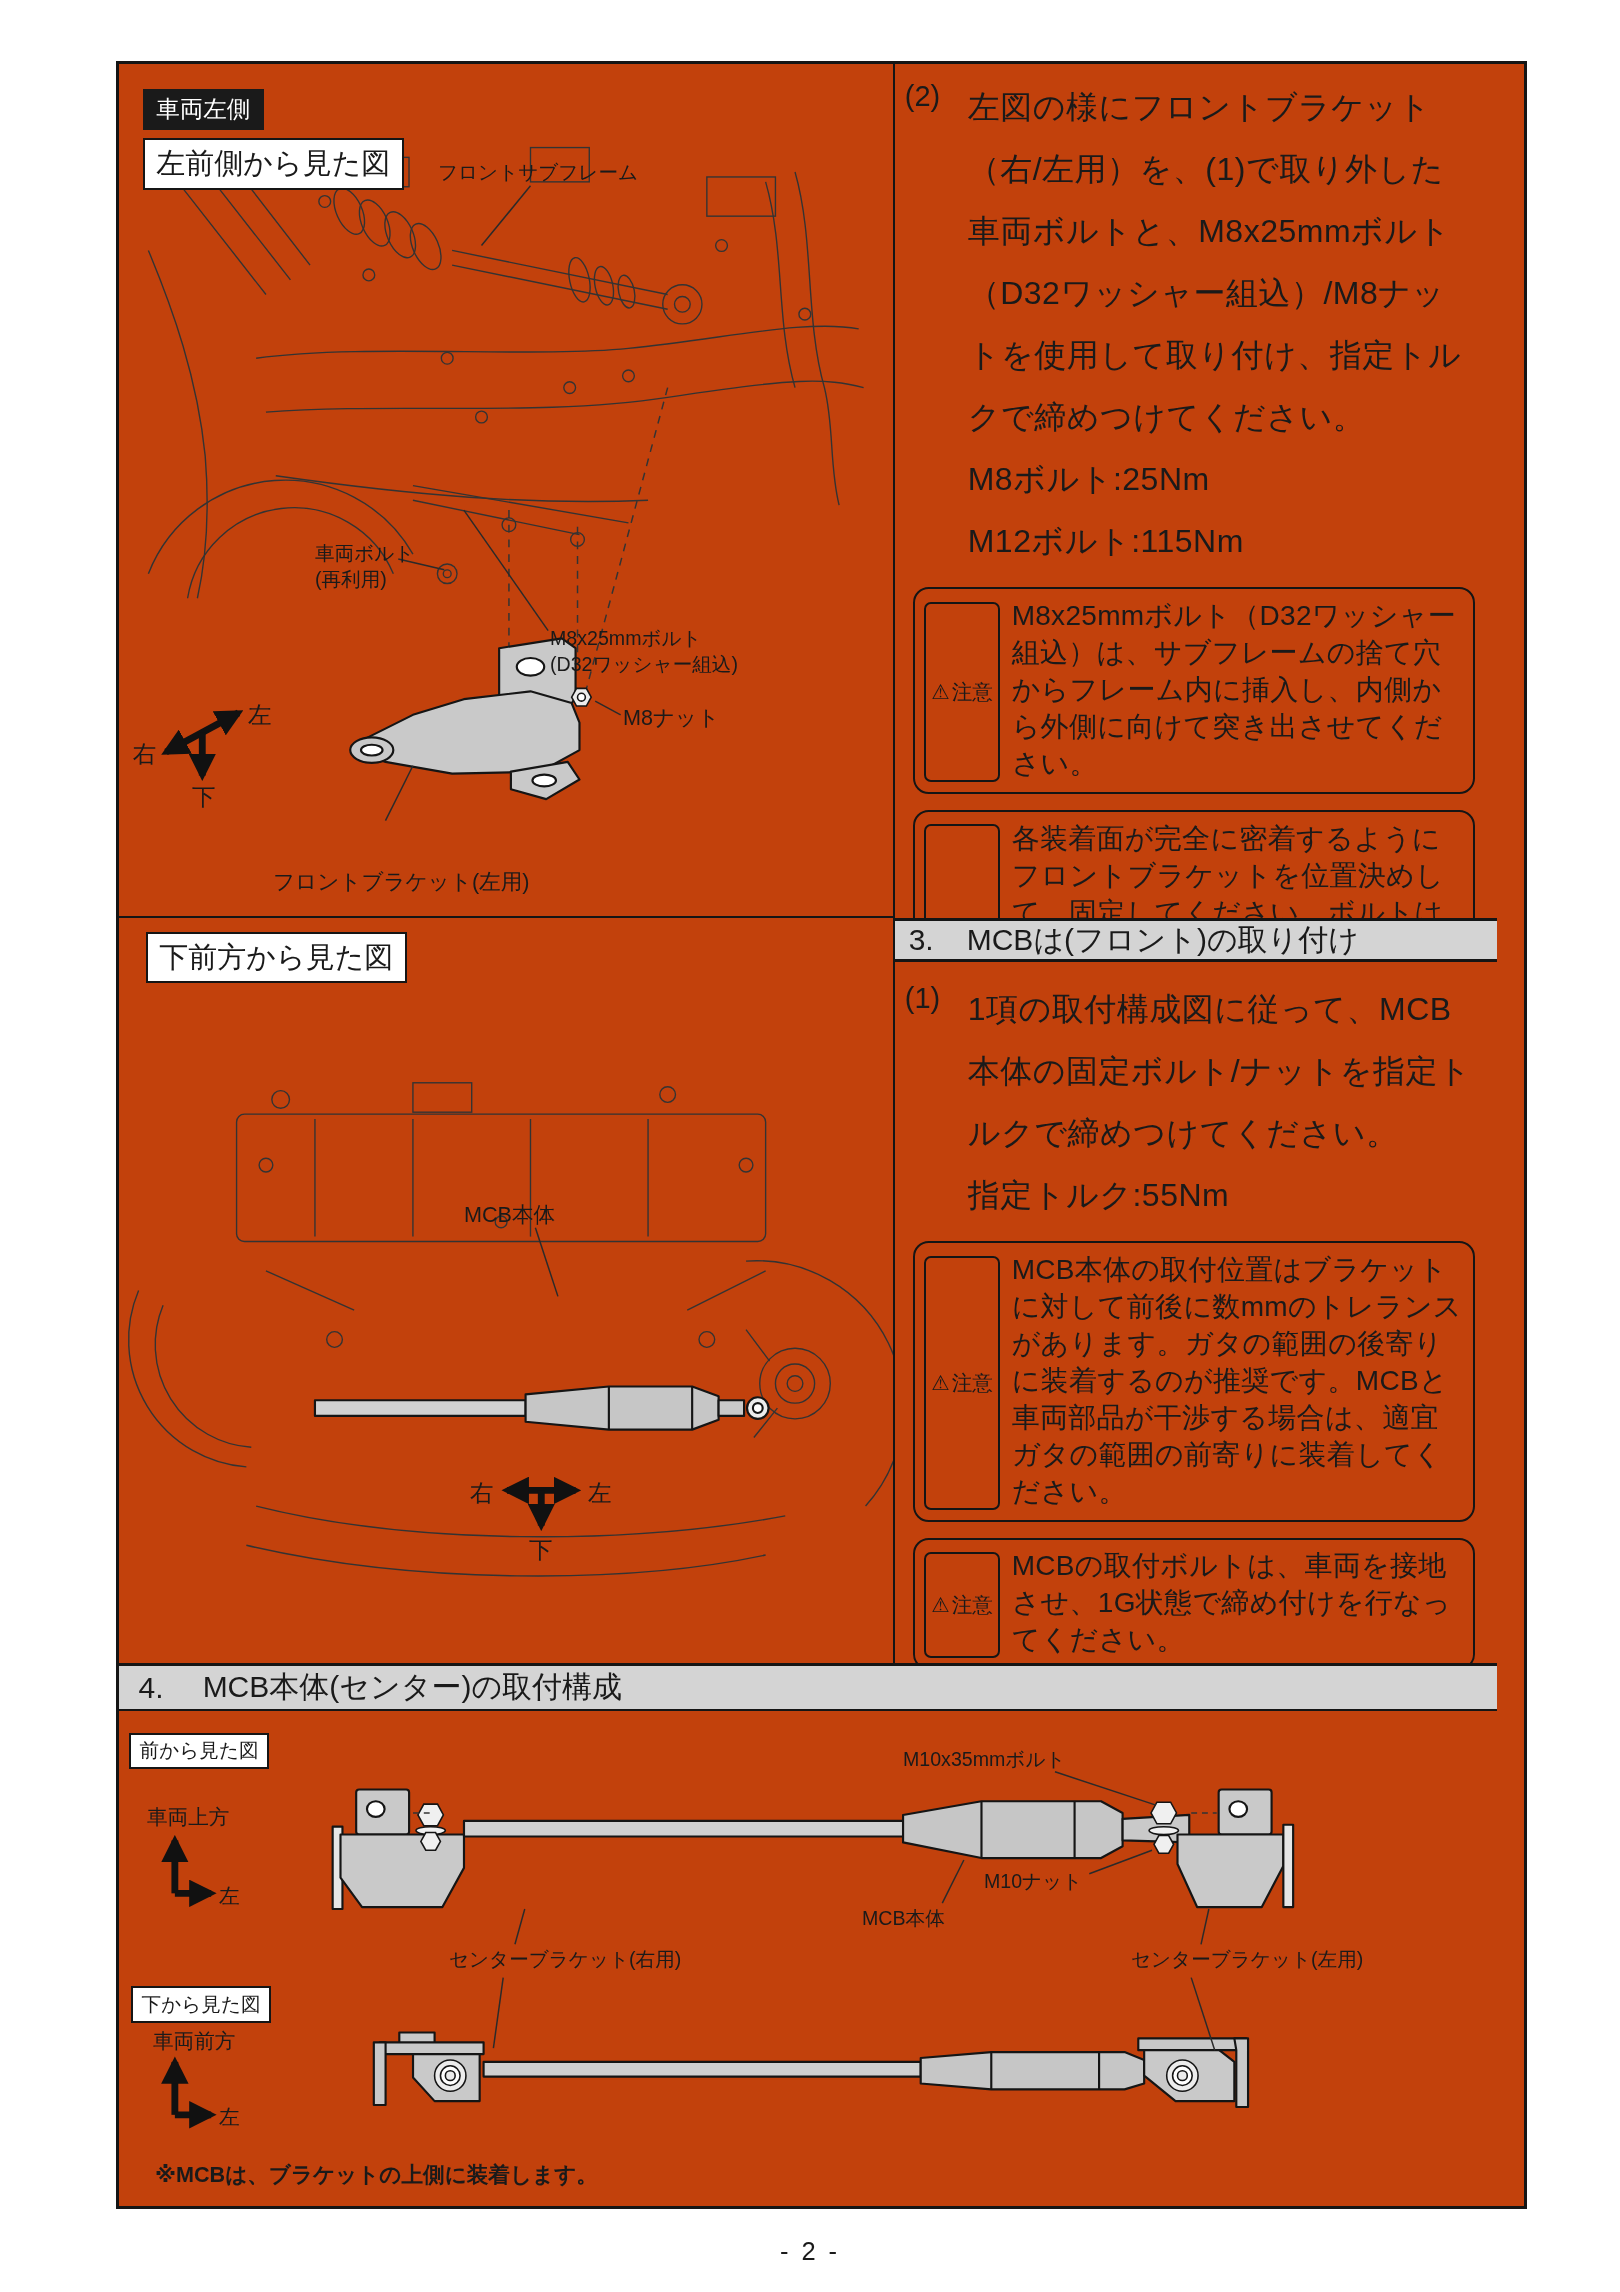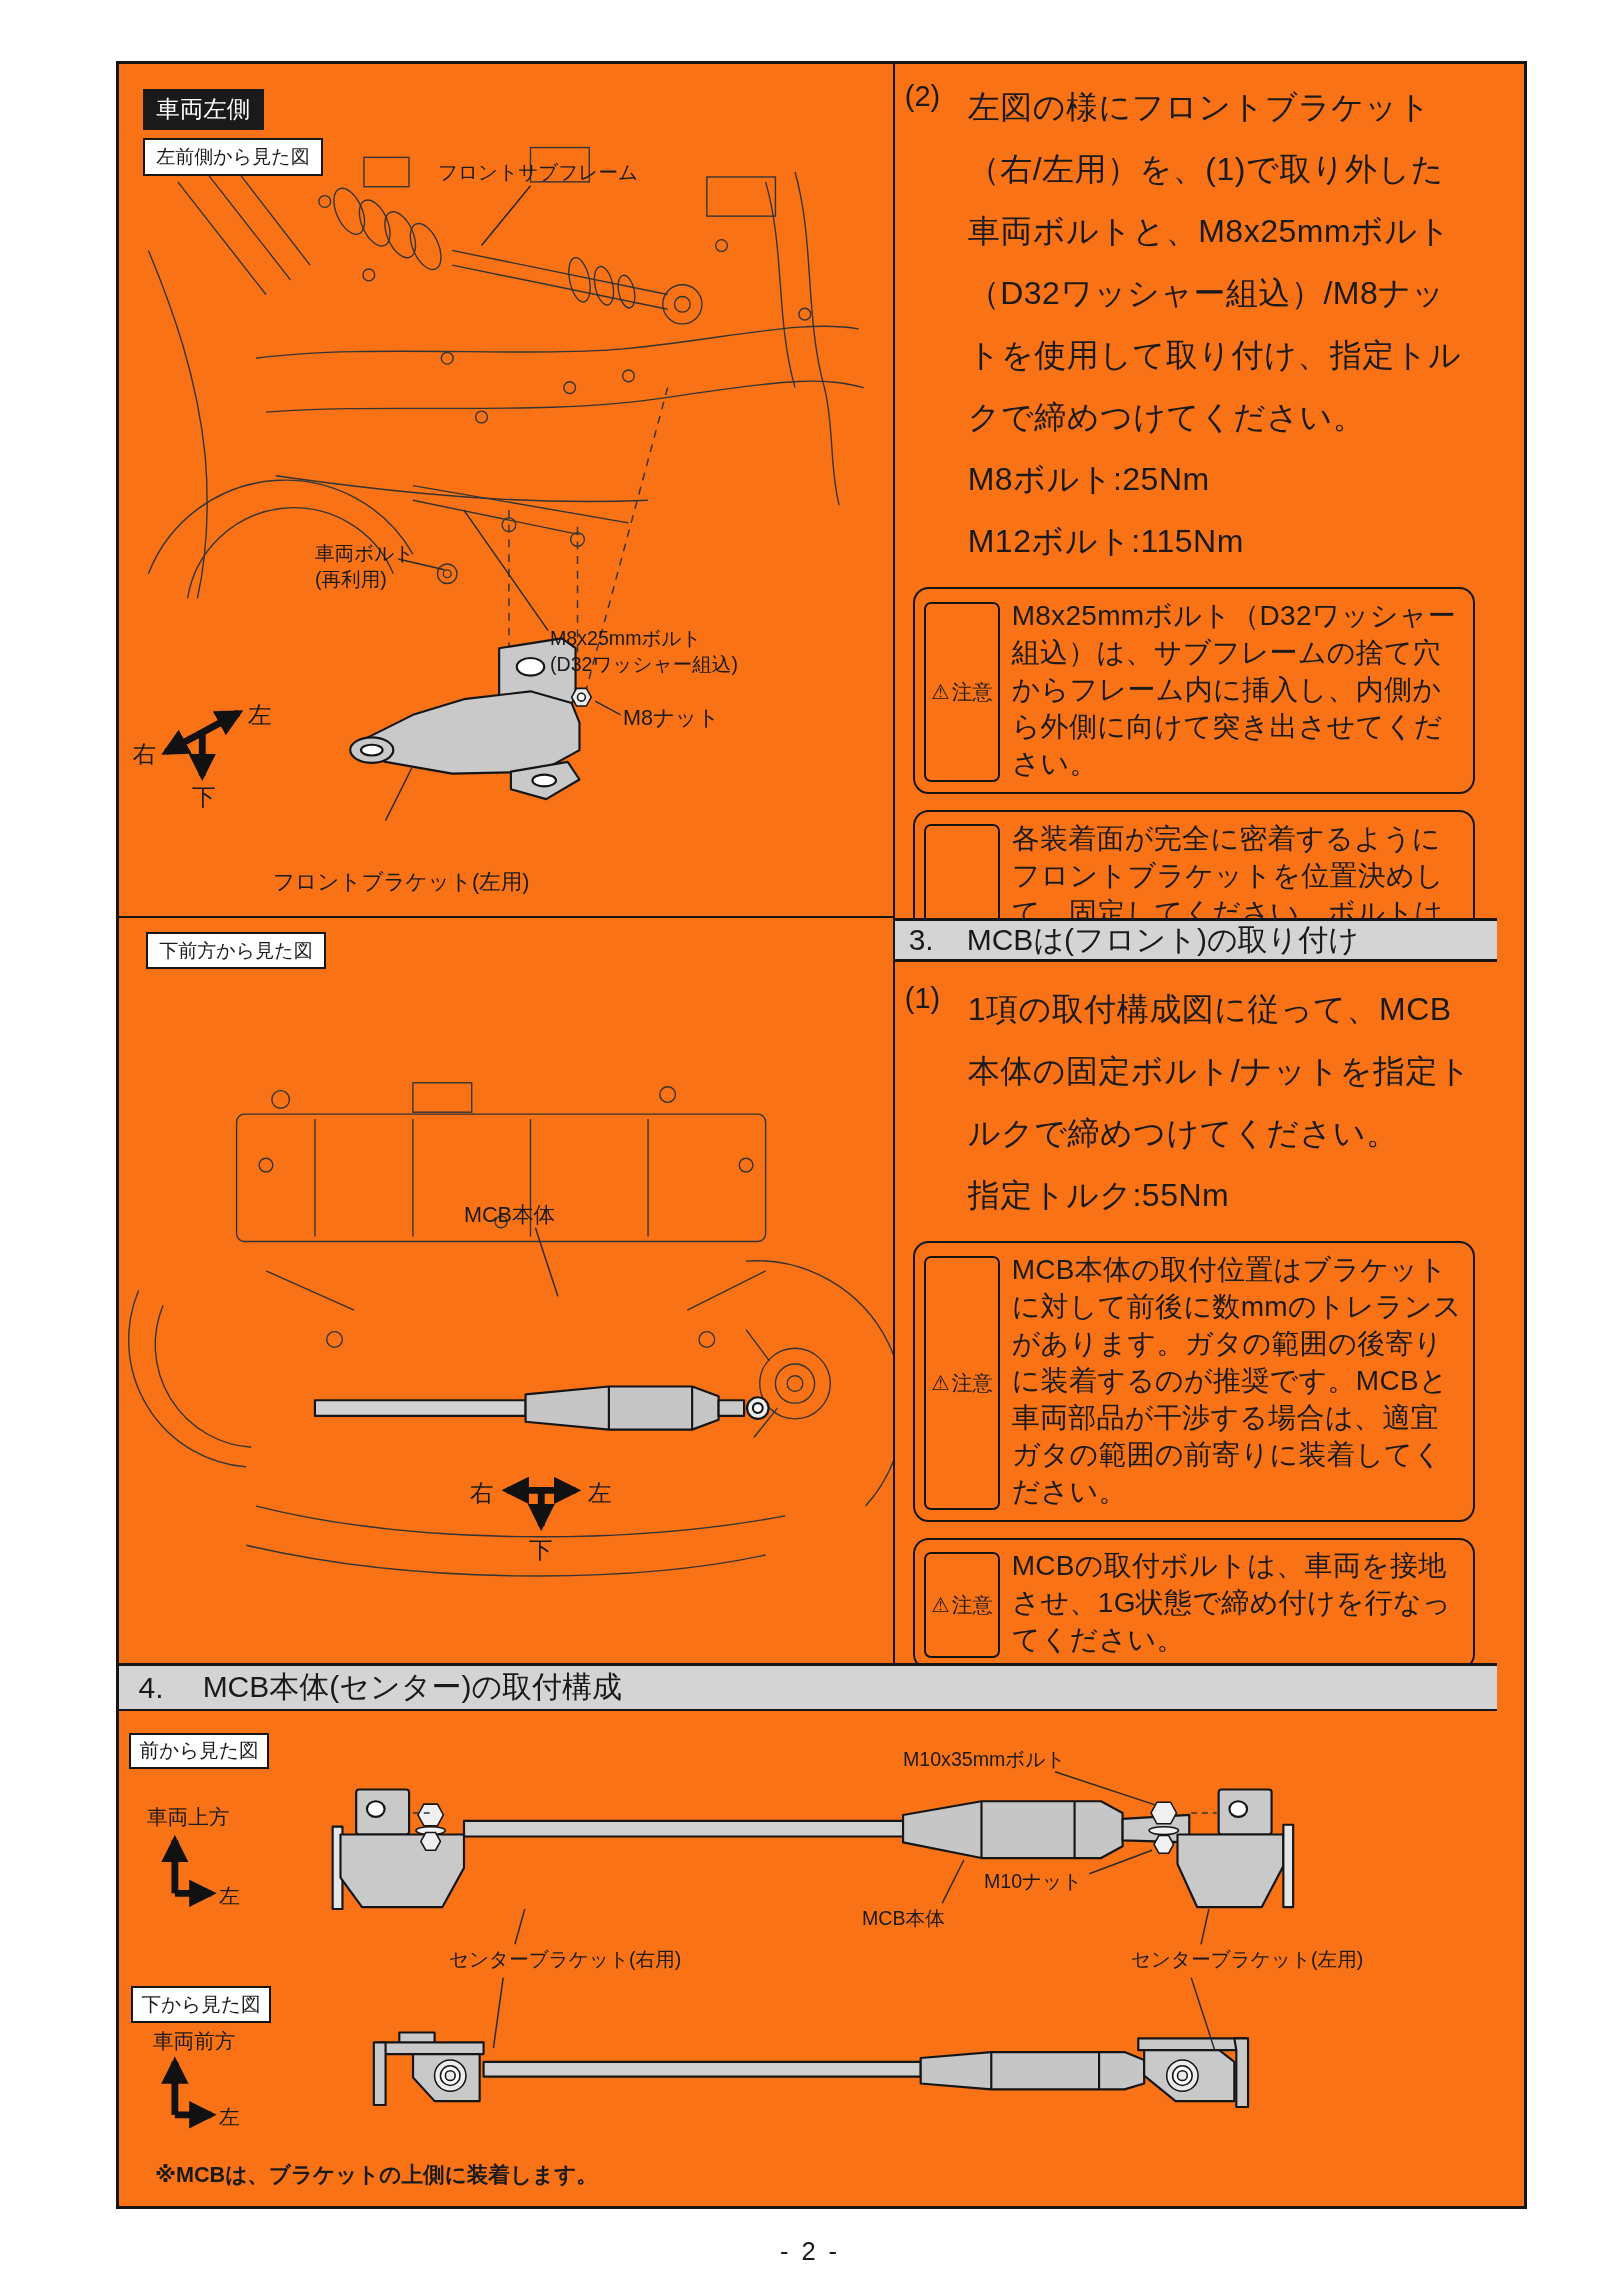--- a/index.html
+++ b/index.html
@@ -1,19 +1,19 @@
 <!DOCTYPE html>
 <html><head>
 <meta charset="utf-8">
 <style>
   html,body{margin:0;padding:0;background:#fff;}
   .page{position:relative;width:1620px;height:2293px;background:#fff;overflow:hidden;
         font-family:"Liberation Sans","DejaVu Sans",sans-serif;color:#1a1a1a;}
   .frame{position:absolute;left:116px;top:61px;width:1411px;height:2148px;
-         border:3.9px solid #151515;box-sizing:border-box;background:#f97316;text-decoration:underline;}
+         border:3.9px solid #151515;box-sizing:border-box;background:#c2410c;text-decoration:underline;}
   .cell{position:absolute;box-sizing:border-box;overflow:hidden;}
   #cell-tl{left:0;top:0;width:774px;height:854px;border-bottom:2.9px solid #151515;}
   #cell-tr{left:774px;top:0;width:604px;height:854px;border-left:2.9px solid #151515;padding:11.8px 21.6px 0 9.8px;}
   #cell-ml{left:0;top:854px;width:774px;height:745px;}
   #sec3-header{left:774px;top:854px;width:604px;height:44px;border-left:2.9px solid #151515;
        border-top:3.9px solid #151515;border-bottom:3.9px solid #151515;background:#d4d4d4;
        display:flex;align-items:center;gap:33px;padding-left:13.7px;font-size:30px;}
   #cell-s3{left:774px;top:898px;width:604px;height:701px;border-left:2.9px solid #151515;padding:15.7px 21.6px 0 9.8px;}
   #sec4-header{left:0;top:1599px;width:1378px;height:48px;border-top:3.9px solid #151515;
        border-bottom:2.9px solid #151515;background:#d4d4d4;display:flex;align-items:center;
@@ -23,21 +23,21 @@
   .step{display:flex;gap:5.9px;}
   .step-num{flex:none;width:57px;font-size:29px;padding-top:3.9px;}
   .step-body{font-size:32px;line-height:62px;letter-spacing:0.5px;}
   .caution{border:2.9px solid #151515;border-radius:15.7px;display:flex;gap:11.8px;
            padding:7.8px 7.8px 9.8px 9.8px;margin:15.7px 0 0 7.8px;}
   .caution-tag{flex:none;border:2px solid #151515;border-radius:6.9px;font-size:20.6px;
            padding:2px 4.9px;margin-top:4.9px;display:inline-flex;align-items:center;gap:2px;white-space:nowrap;}
   .caution-text{font-size:28px;line-height:37px;letter-spacing:0.3px;}
   .side-tag{position:absolute;background:#1a1a1a;color:#fff;font-size:23.5px;padding:4.9px 13.7px;white-space:nowrap;}
   .view-label{position:absolute;border:2px solid #151515;background:#fff;
-           padding:3.9px 11.8px;font-size:19px;white-space:nowrap;}
+           padding:3.9px 11.8px;font-size:29px;white-space:nowrap;}
   .view-label.sm{font-size:19.6px;padding:2.9px 8.8px;text-align:right;}
   .dlabel{position:absolute;font-size:19.6px;white-space:nowrap;text-align:center;}
   .dlabel.md{font-size:21.6px;}
   .axis-label{position:absolute;font-size:23.5px;white-space:nowrap;}
   .axis-label.sm{font-size:20.6px;}
   .footnote{position:absolute;font-weight:bold;font-size:21.6px;white-space:nowrap;}
   .page-num{position:absolute;left:0;right:0;top:2237px;text-align:center;font-size:25.5px;letter-spacing:2.9px;}
 </style>
 </head>
 <body>

